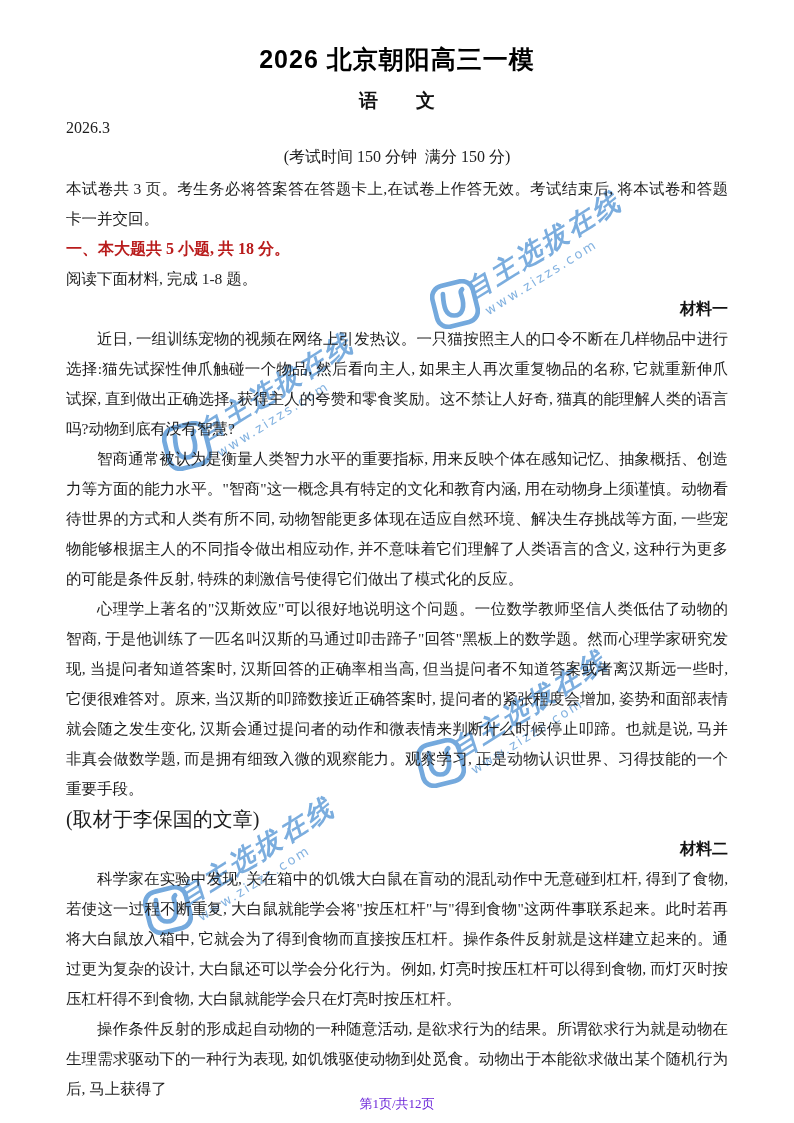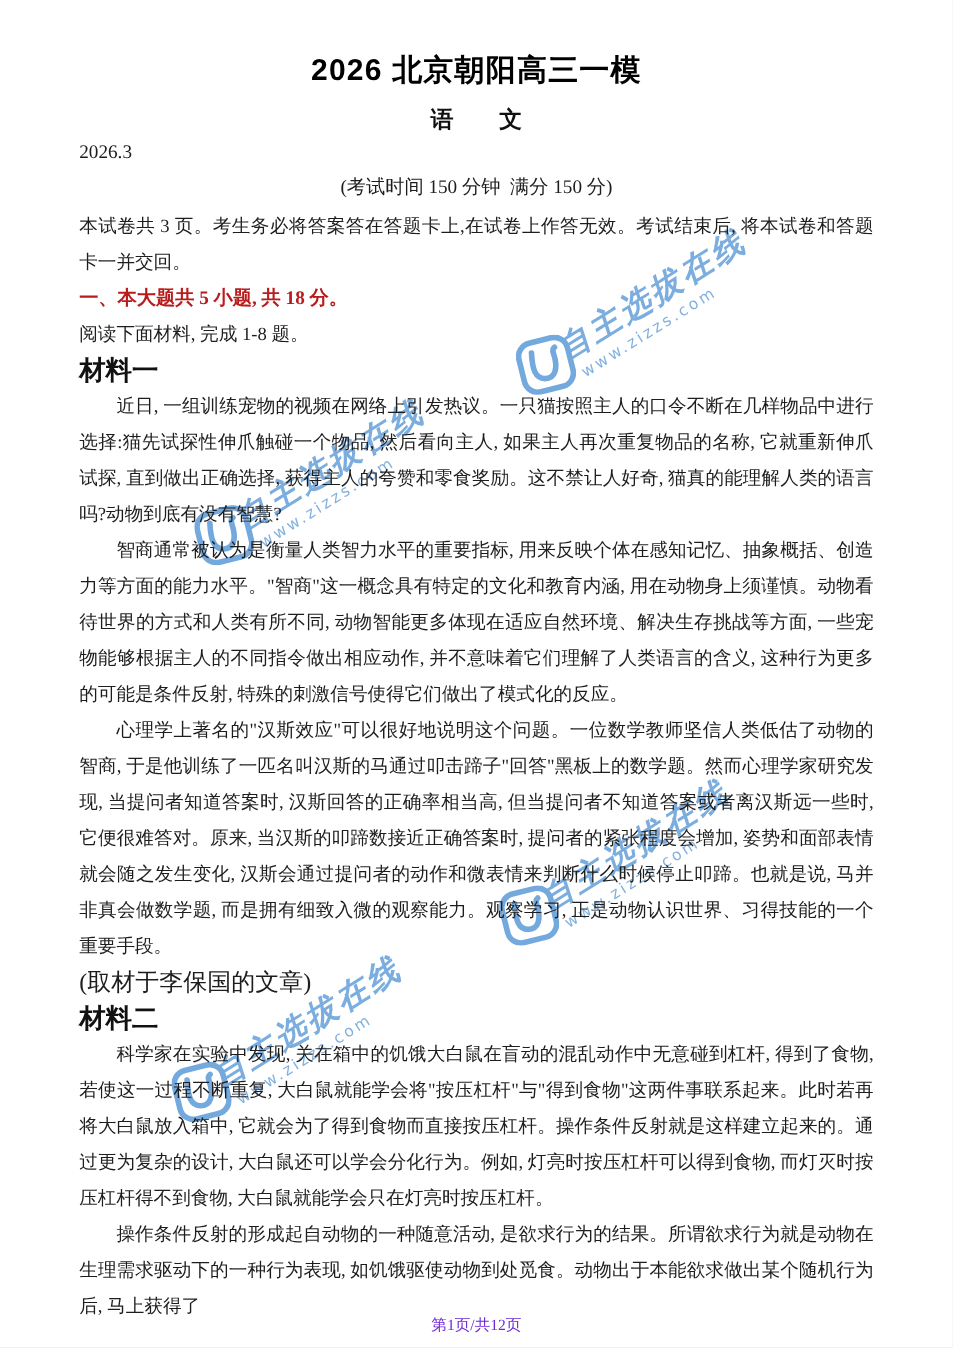--- a/index.html
+++ b/index.html
@@ -35,22 +35,22 @@
     white-space:pre;
   }
   .notice{
     margin:0;font-size:15.5px;line-height:30px;text-align:justify;
   }
   .section-heading{
     margin:0;font-size:16px;line-height:30px;font-weight:700;color:#b91c1c;
   }
   .read-intro{margin:0;font-size:15.5px;line-height:30px;}
   .material-title{
-    margin:0;font-size:22px;line-height:30px;font-weight:700;
-    text-align:left;color:#111;
+    margin:0;font-size:16px;line-height:30px;font-weight:700;
+    text-align:right;color:#111;
   }
   .body-para{
     margin:0;font-size:15.5px;line-height:30px;
     text-indent:2em;text-align:justify;
   }
   .source-line{
     margin:0;font-size:20px;line-height:30px;text-align:left;
   }
   .page-footer{
     position:absolute;left:0;bottom:10px;width:100%;z-index:1;

